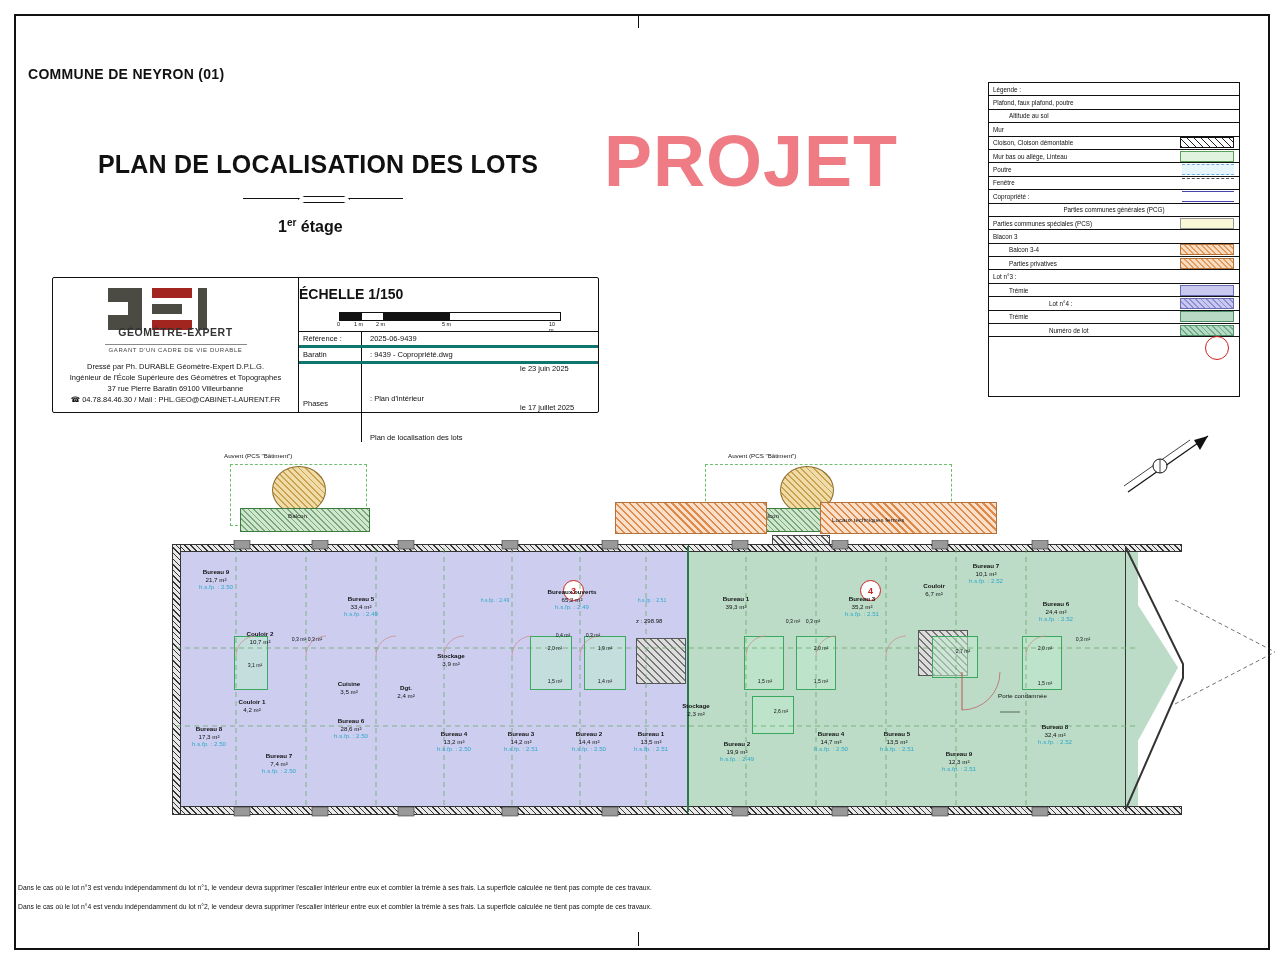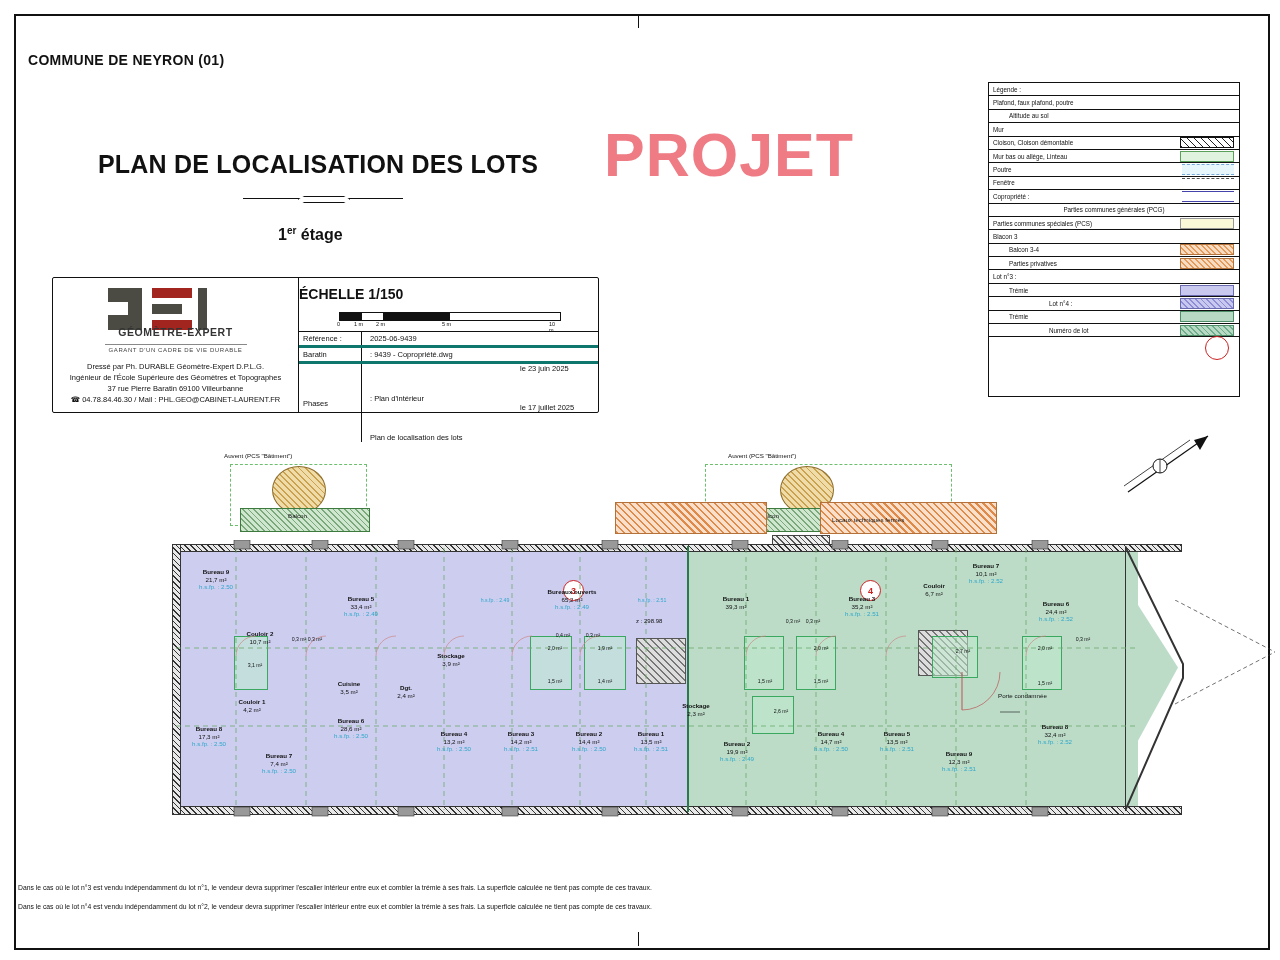--- a/index.html
+++ b/index.html
@@ -1,27 +1,27 @@
 <!DOCTYPE html>
 <html><head>
 <meta charset="utf-8">
 <style>
   html,body{margin:0;padding:0;background:#fff;}
   body{width:1280px;height:960px;font-family:"Liberation Sans",sans-serif;color:#111;overflow:hidden;}
   #sheet{position:relative;width:1280px;height:960px;}
   .frame{position:absolute;left:14px;top:14px;width:1252px;height:932px;border:2px solid #111;}
   .tick{position:absolute;background:#111;}
-  .commune{position:absolute;left:28px;top:52px;font-size:14px;font-weight:bold;letter-spacing:.3px;}
+  .commune{position:absolute;left:28px;top:66px;font-size:14px;font-weight:bold;letter-spacing:.3px;}
   .title{position:absolute;left:98px;top:150px;font-size:25px;font-weight:bold;letter-spacing:.2px;}
   .title-rule{position:absolute;left:243px;top:196px;width:160px;height:6px;}
   .title-rule:before{content:"";position:absolute;left:0;top:2px;width:160px;height:1px;background:#111;}
   .title-rule:after{content:"";position:absolute;left:55px;top:0;width:50px;height:5px;background:#fff;border:1px solid #111;transform:skewX(0deg);clip-path:polygon(0 50%,12% 0,88% 0,100% 50%,88% 100%,12% 100%);}
-  .etage{position:absolute;left:278px;top:217px;font-size:16px;font-weight:bold;margin-top:8px;}
+  .etage{position:absolute;left:278px;top:217px;font-size:16px;font-weight:bold;}
   .etage sup{font-size:10px;}
-  .projet{position:absolute;left:604px;top:120px;font-size:61px;font-weight:bold;color:#ef7b85;letter-spacing:1px;}
+  .projet{position:absolute;left:604px;top:120px;font-size:72px;font-weight:bold;color:#ef7b85;letter-spacing:1px;}
 
   
   .cartouche{position:absolute;left:52px;top:277px;width:545px;height:134px;border:1.5px solid #111;border-radius:2px;background:#fff;}
   .cart-left{position:absolute;left:0;top:0;width:245px;height:134px;border-right:1.5px solid #111;}
   .logo{position:absolute;left:55px;top:10px;width:130px;height:42px;}
   .logo .g1{position:absolute;left:0;top:0;width:34px;height:42px;background:#4b4b43;}
   .logo .g2{position:absolute;left:0;top:14px;width:34px;height:13px;background:#fff;}
   .logo .g3{position:absolute;left:20px;top:14px;width:14px;height:13px;background:#4b4b43;}
   .logo .e1{position:absolute;left:44px;top:0;width:40px;height:10px;background:#a3251f;}
   .logo .e2{position:absolute;left:44px;top:16px;width:30px;height:10px;background:#4b4b43;}

